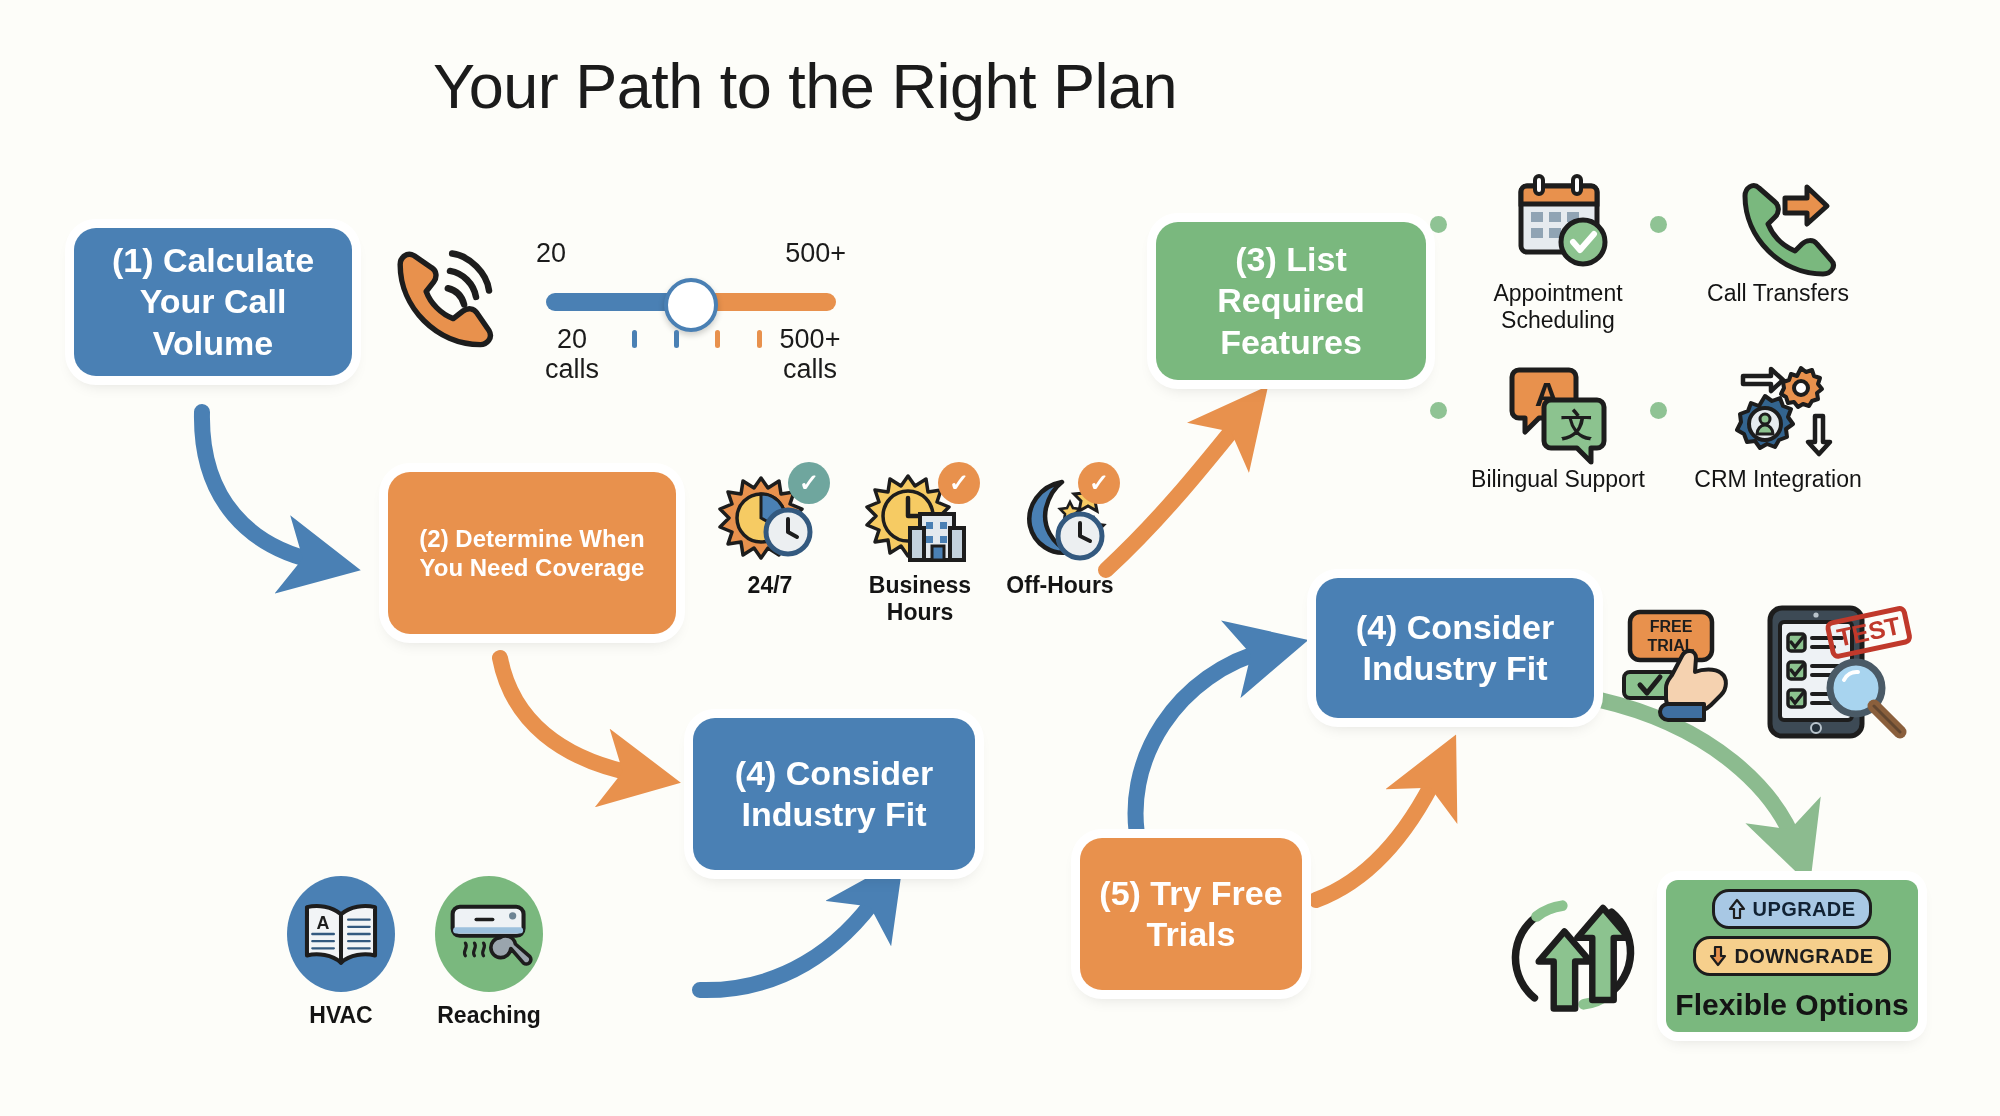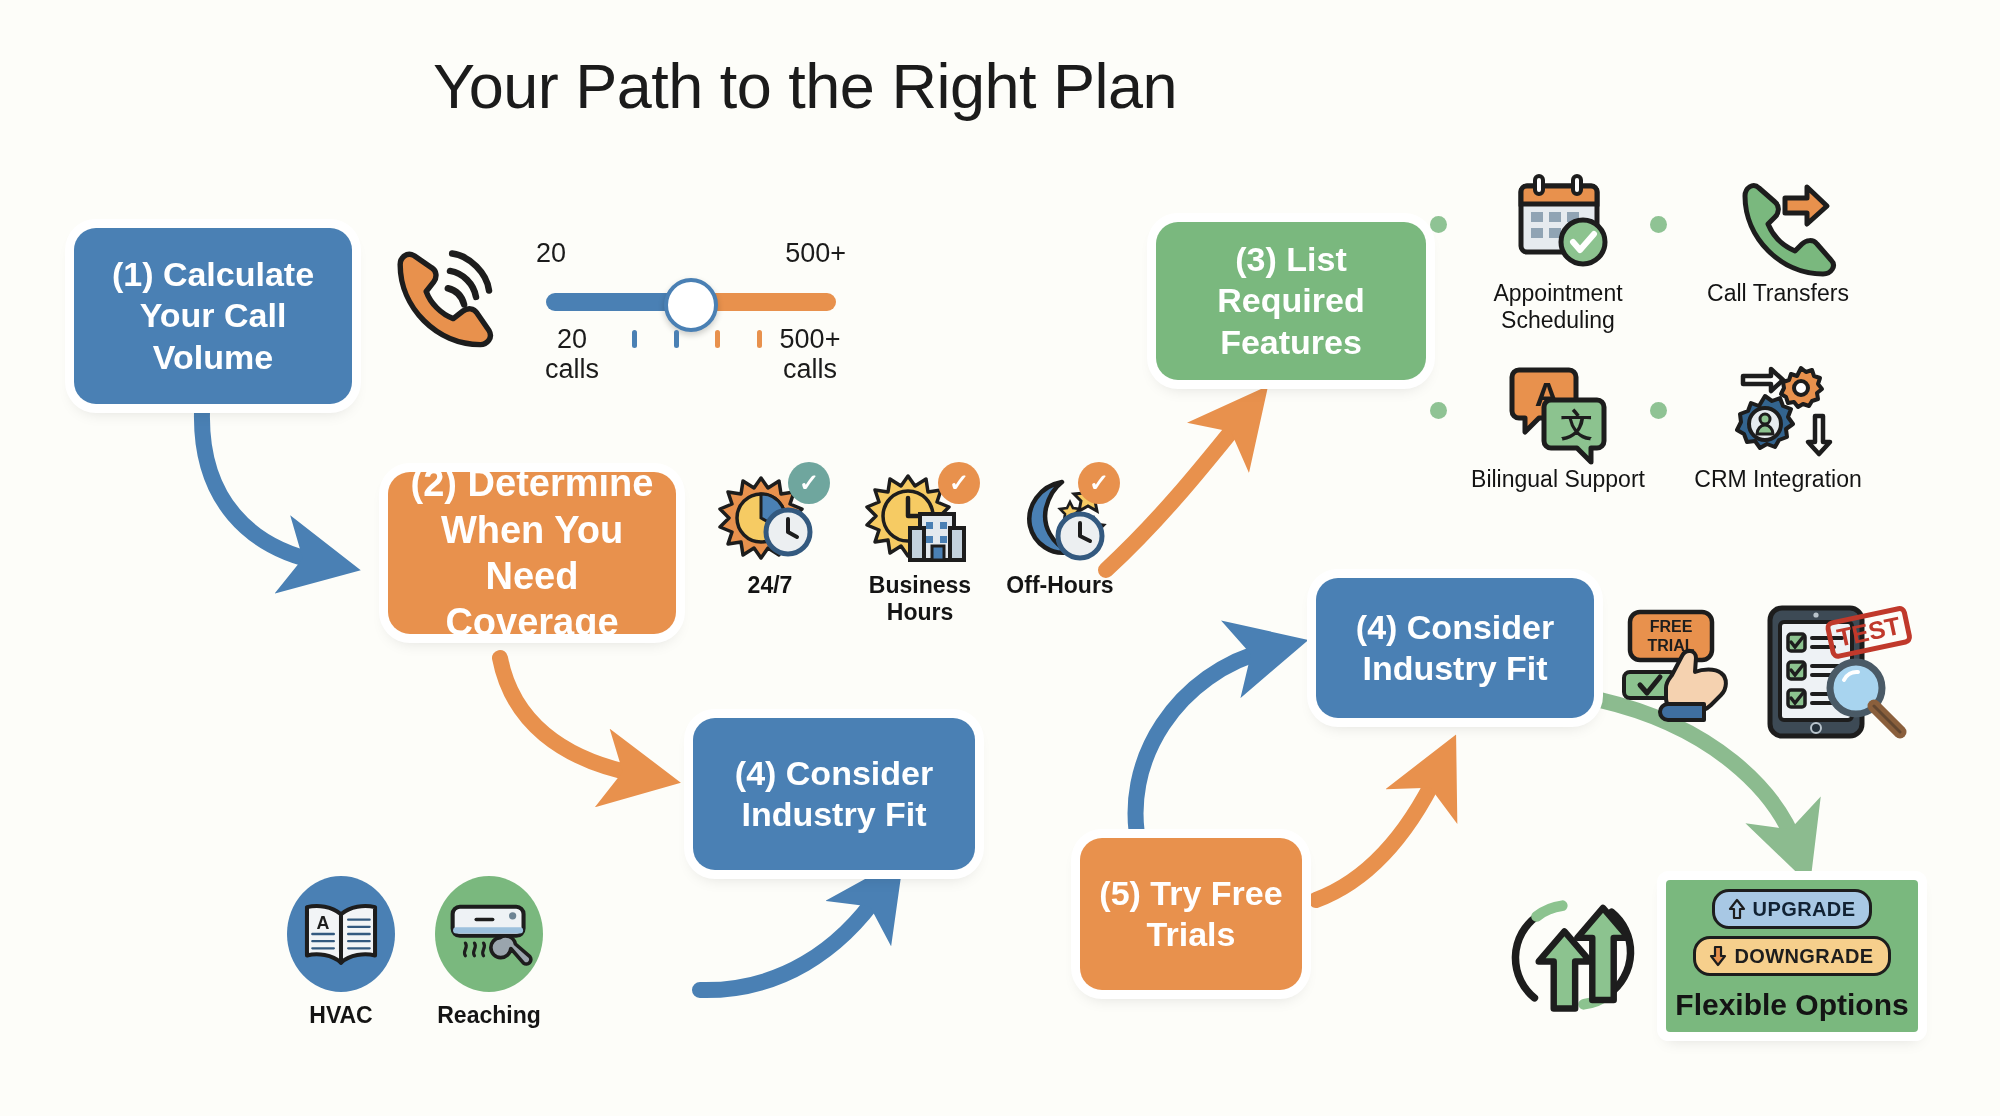--- a/index.html
+++ b/index.html
@@ -29,22 +29,22 @@
     font-weight:700;
     line-height:1.22;
     box-shadow:0 0 0 9px #ffffff, 0 8px 16px rgba(0,0,0,0.13);
     padding:10px 14px;
     box-sizing:border-box;
   }
   .step-blue{background:#4a80b4;}
   .step-orange{background:#e8914d;}
   .step-green{background:#7ab87e;margin-left:28px;}
 
-  #box1{left:74px;top:228px;width:278px;height:176px;font-size:34px;}
-  #box2{left:388px;top:472px;width:288px;height:162px;font-size:38px;}
+  #box1{left:74px;top:228px;width:278px;height:148px;font-size:34px;}
+  #box2{left:388px;top:472px;width:288px;height:162px;font-size:24px;}
   #box3{left:1128px;top:222px;width:270px;height:158px;font-size:34px;}
   #box4a{left:693px;top:718px;width:282px;height:152px;font-size:34px;}
   #box4b{left:1316px;top:578px;width:278px;height:140px;font-size:34px;}
   #box5{left:1080px;top:838px;width:222px;height:152px;font-size:34px;}
 
   
   .cap{
     font-size:23px;color:#141414;text-align:center;line-height:1.18;
     font-weight:400;
   }
@@ -81,21 +81,21 @@
   
   #industries{left:118px;top:876px;width:610px;height:170px;}
   .ind{position:absolute;width:150px;text-align:center;}
   .ind .circ{width:108px;height:116px;border-radius:50%;margin:0 auto 10px;
              display:flex;align-items:center;justify-content:center;}
   .c-orange{background:#e8914d;}
   .c-blue{background:#4a80b4;}
   .c-green{background:#7ab87e;}
 
   
-  #flexcard{left:1666px;top:880px;width:252px;height:152px;border-radius:4px;background:#7ab87e;
+  #flexcard{left:1666px;top:880px;width:252px;height:152px;border-radius:12px;background:#7ab87e;
             box-shadow:0 0 0 9px #fff,0 8px 16px rgba(0,0,0,.13);
             display:flex;flex-direction:column;align-items:center;justify-content:center;gap:7px;}
   .pill{height:34px;border-radius:17px;border:3px solid #1d1d1d;display:flex;align-items:center;
         gap:8px;padding:0 14px;font-size:20px;font-weight:700;letter-spacing:.4px;}
   .pill-up{background:#a8c8e4;color:#123;}
   .pill-down{background:#f6cf8c;color:#1d1d1d;}
   #flexcard .cap{margin-top:4px;font-size:30px;font-weight:bold;}
 
   
   #trialart{left:1618px;top:604px;width:320px;height:140px;}

